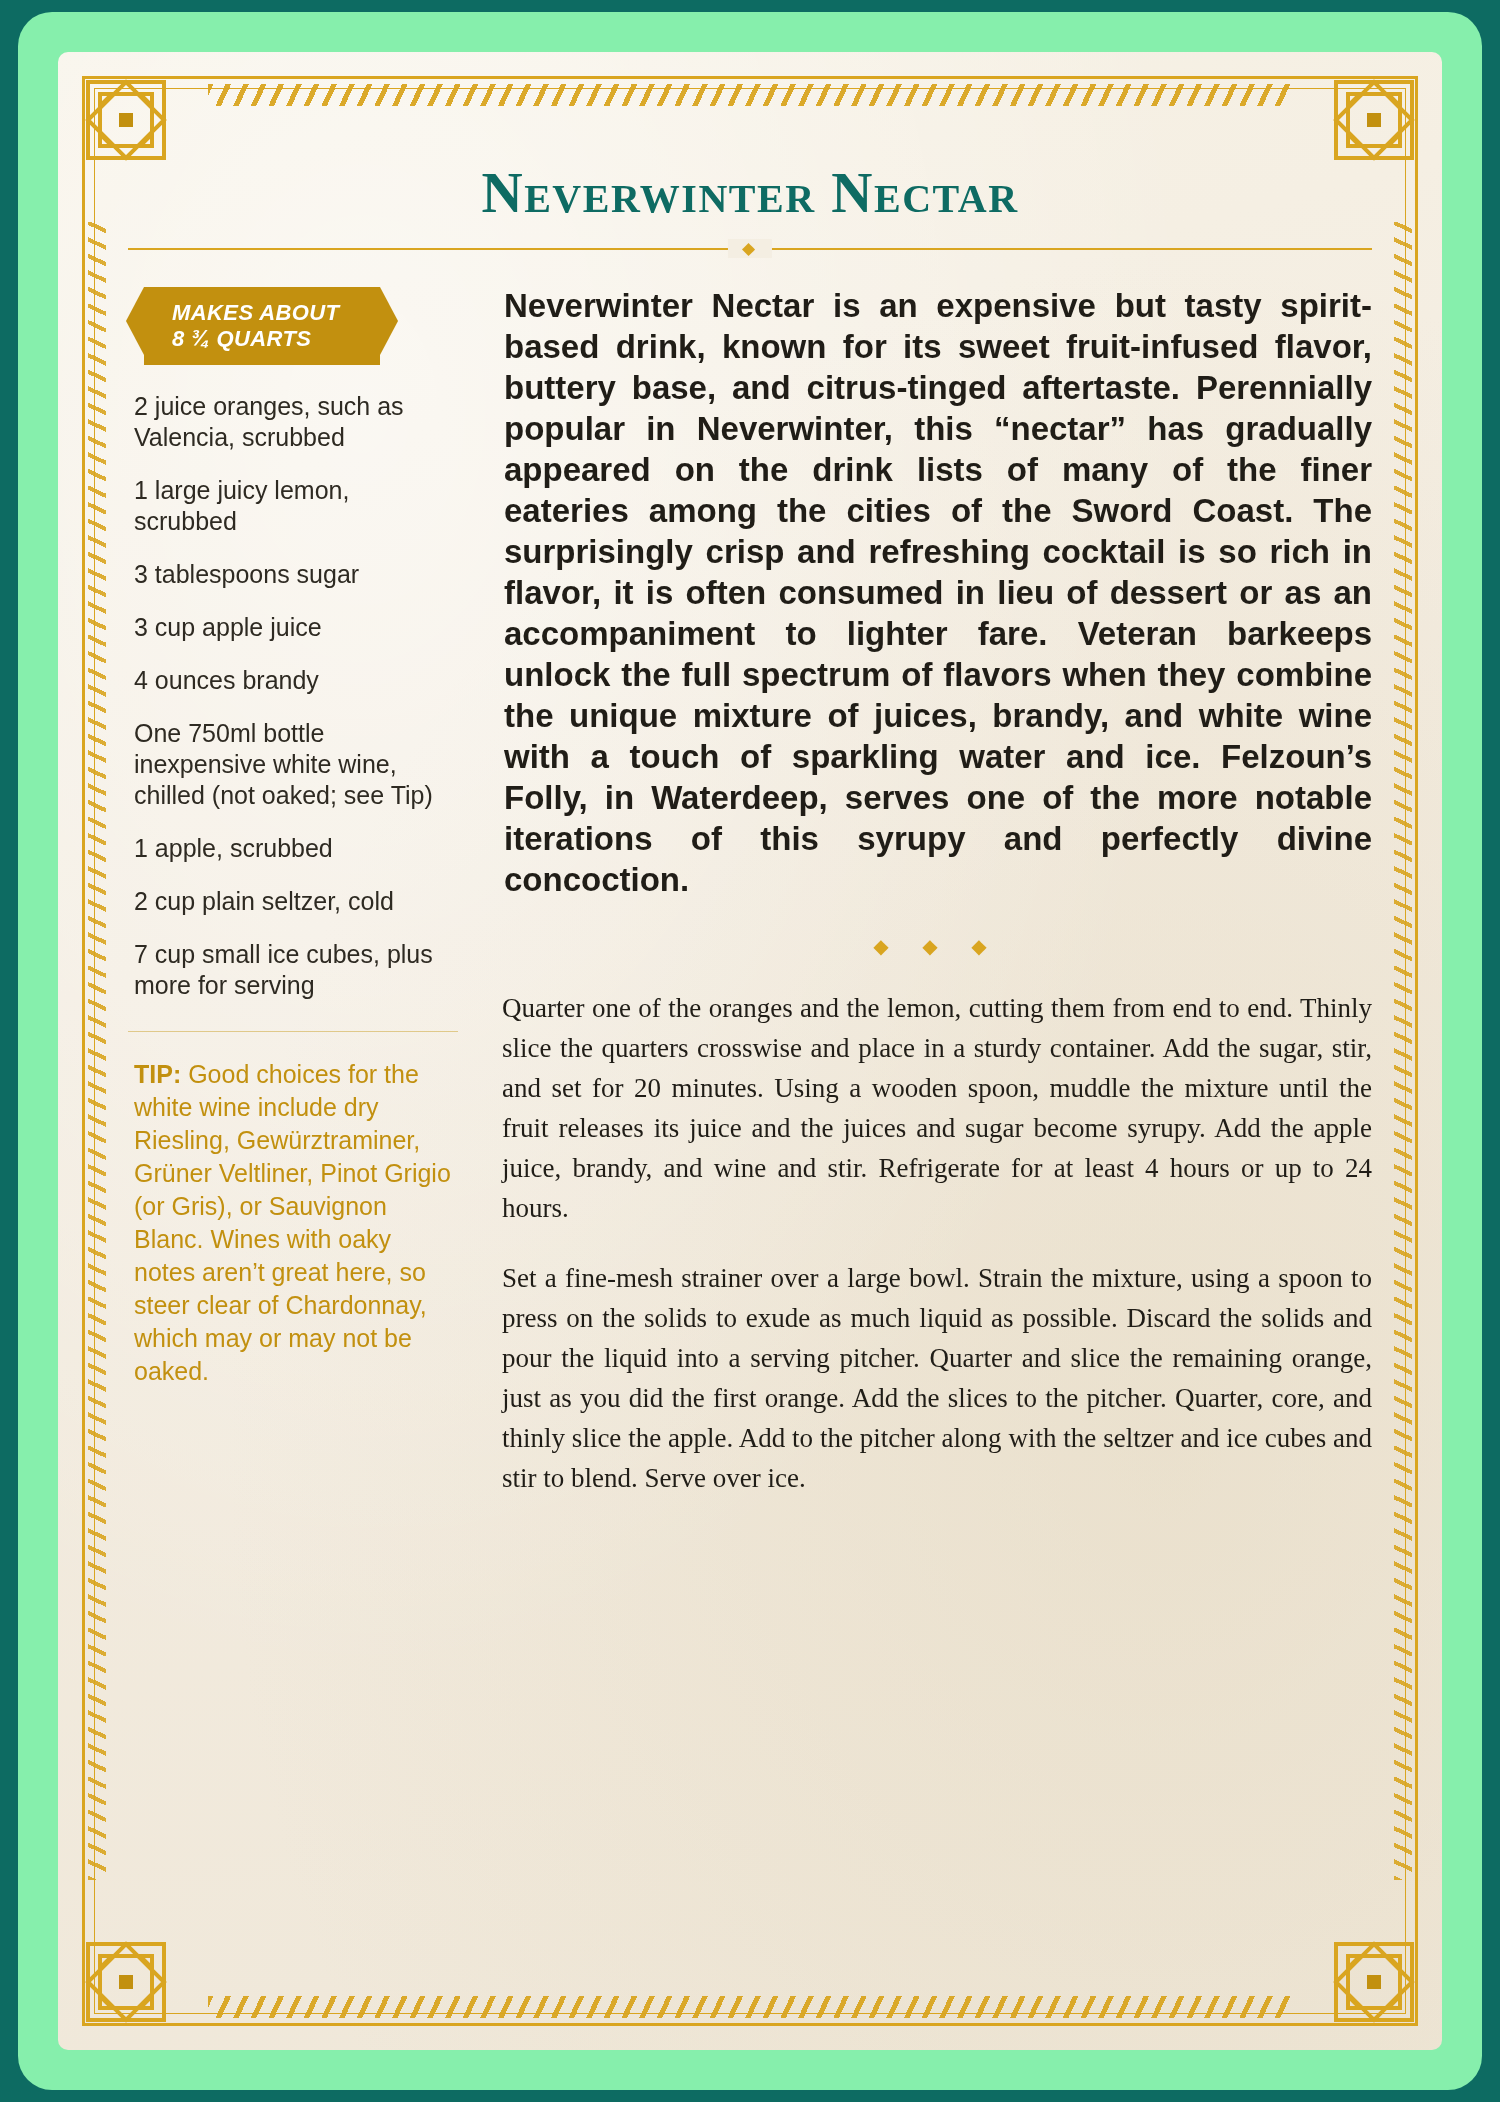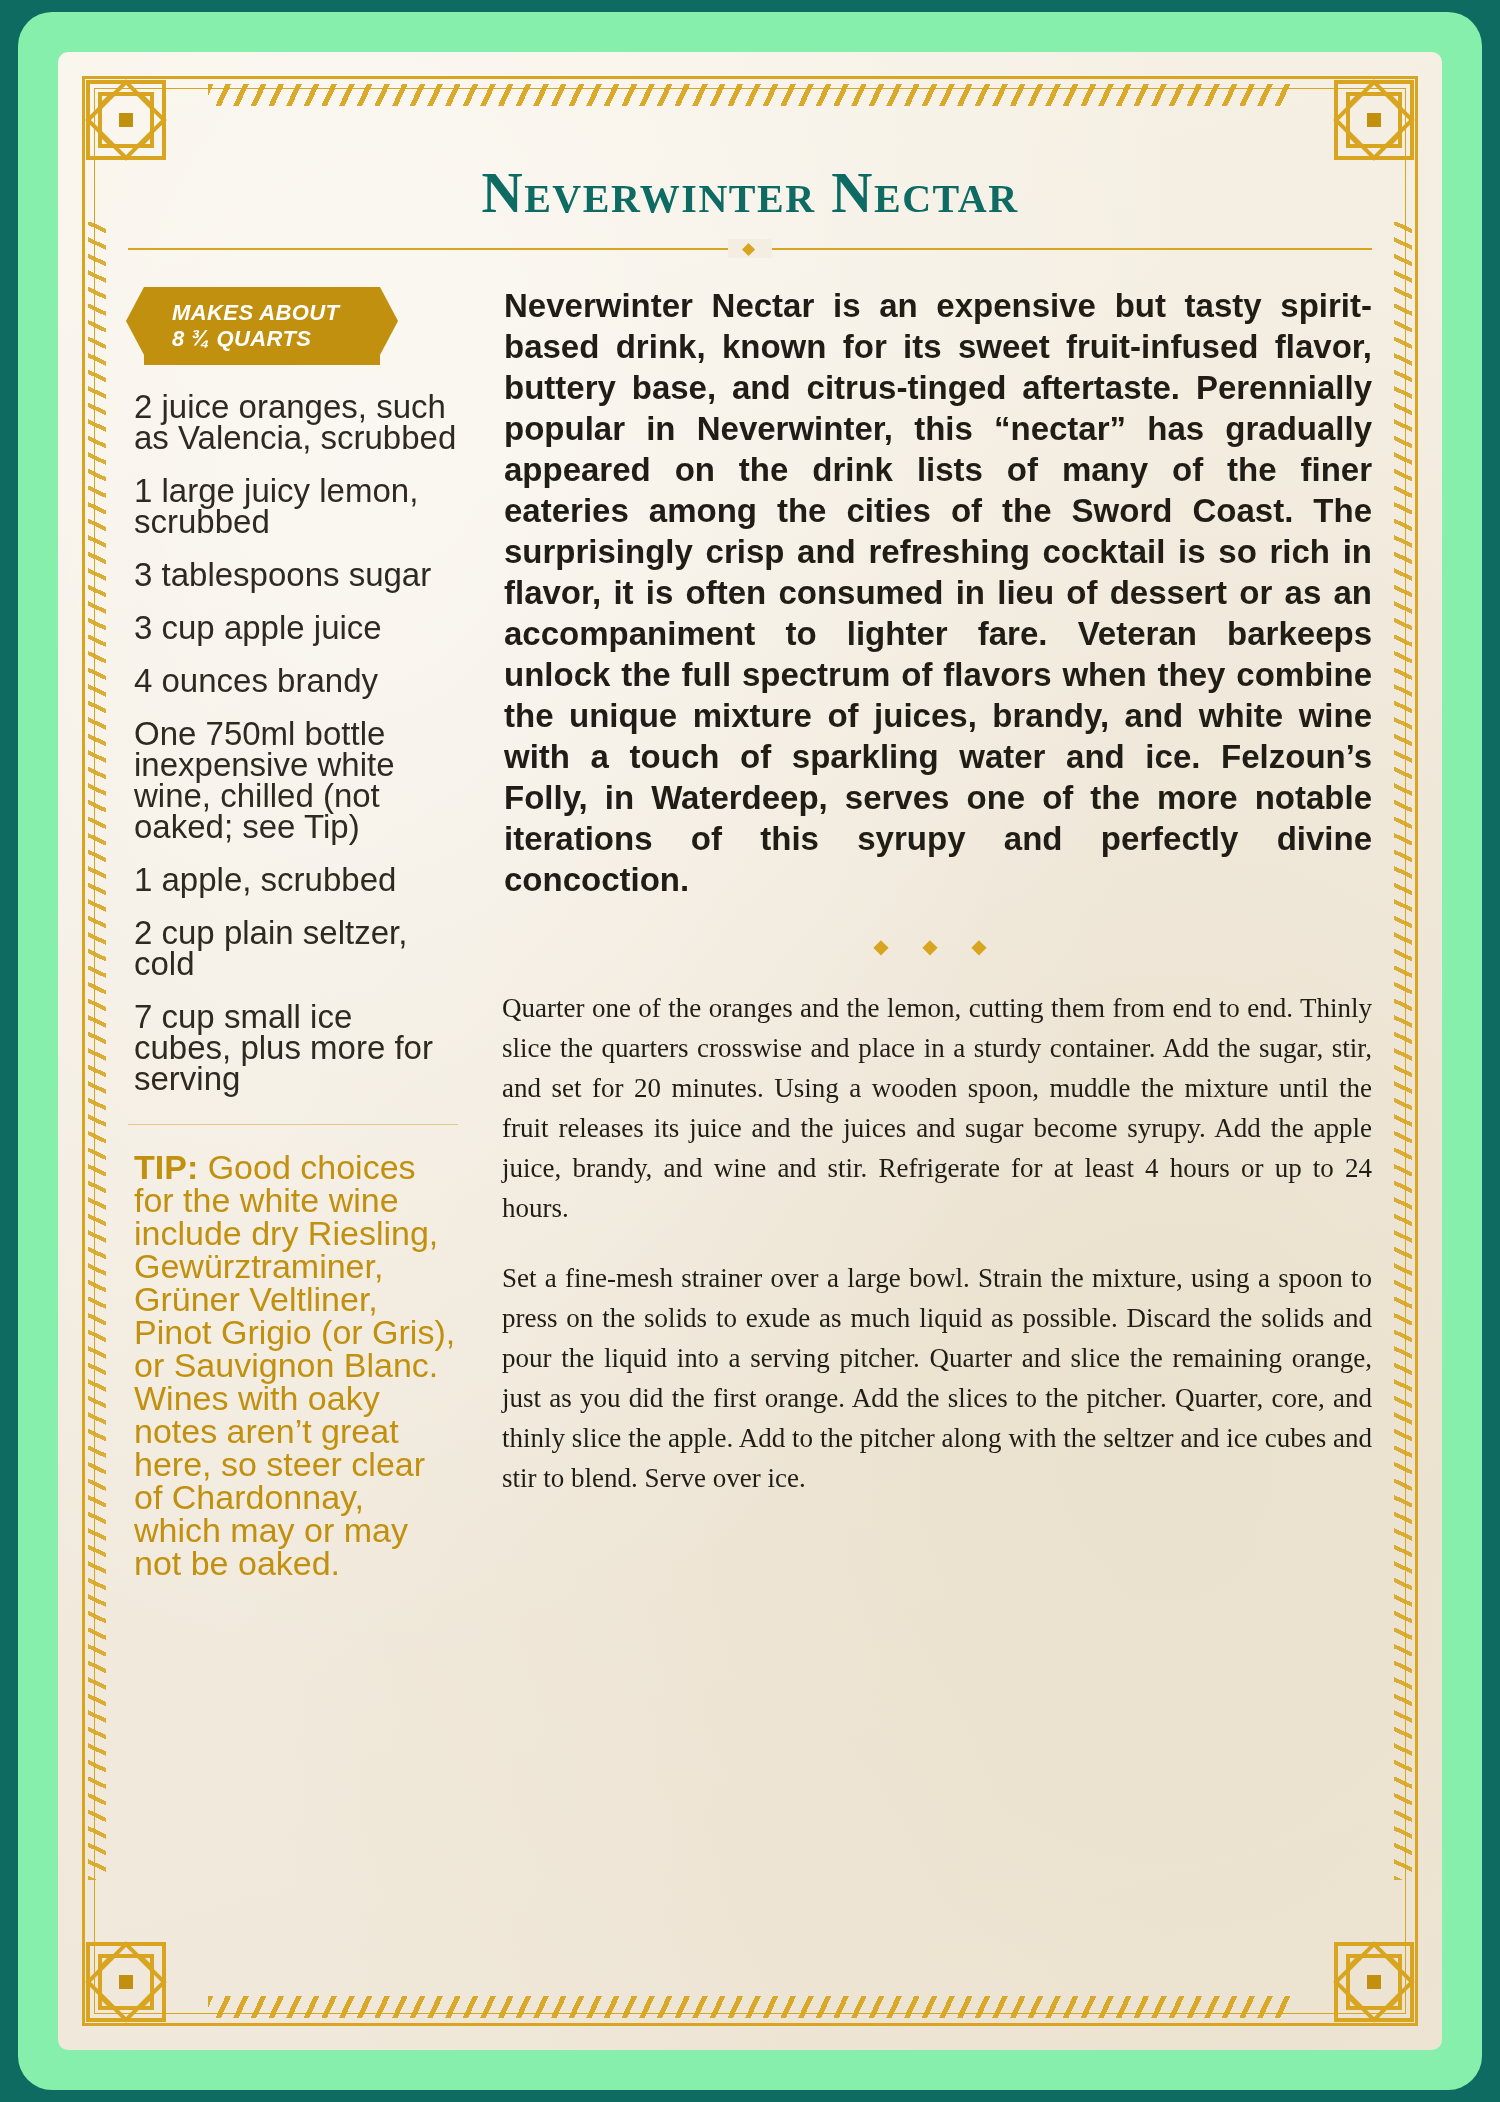--- a/index.html
+++ b/index.html
@@ -181,32 +181,32 @@
   }
   .yield-banner span { display: block; font-style: italic; }
 
   .ingredients {
     list-style: none;
     margin: 0;
     padding: 0 0 0 6px;
   }
   .ingredients li {
     font-family: "Liberation Sans", sans-serif;
-    font-size: 33px;
+    font-size: 25px;
     line-height: 31px;
     color: #2e2a22;
     margin-bottom: 22px;
   }
 
   .tip {
     margin-top: 30px;
     padding-top: 26px;
     border-top: 1px solid #e0c98a;
     color: #c2900f;
-    font-size: 34px;
+    font-size: 25px;
     line-height: 33px;
     padding-left: 6px;
   }
   .tip b { font-weight: bold; }
 
   .intro {
     font-family: "Liberation Sans", sans-serif;
     font-weight: bold;
     font-size: 33px;
     line-height: 41px;

